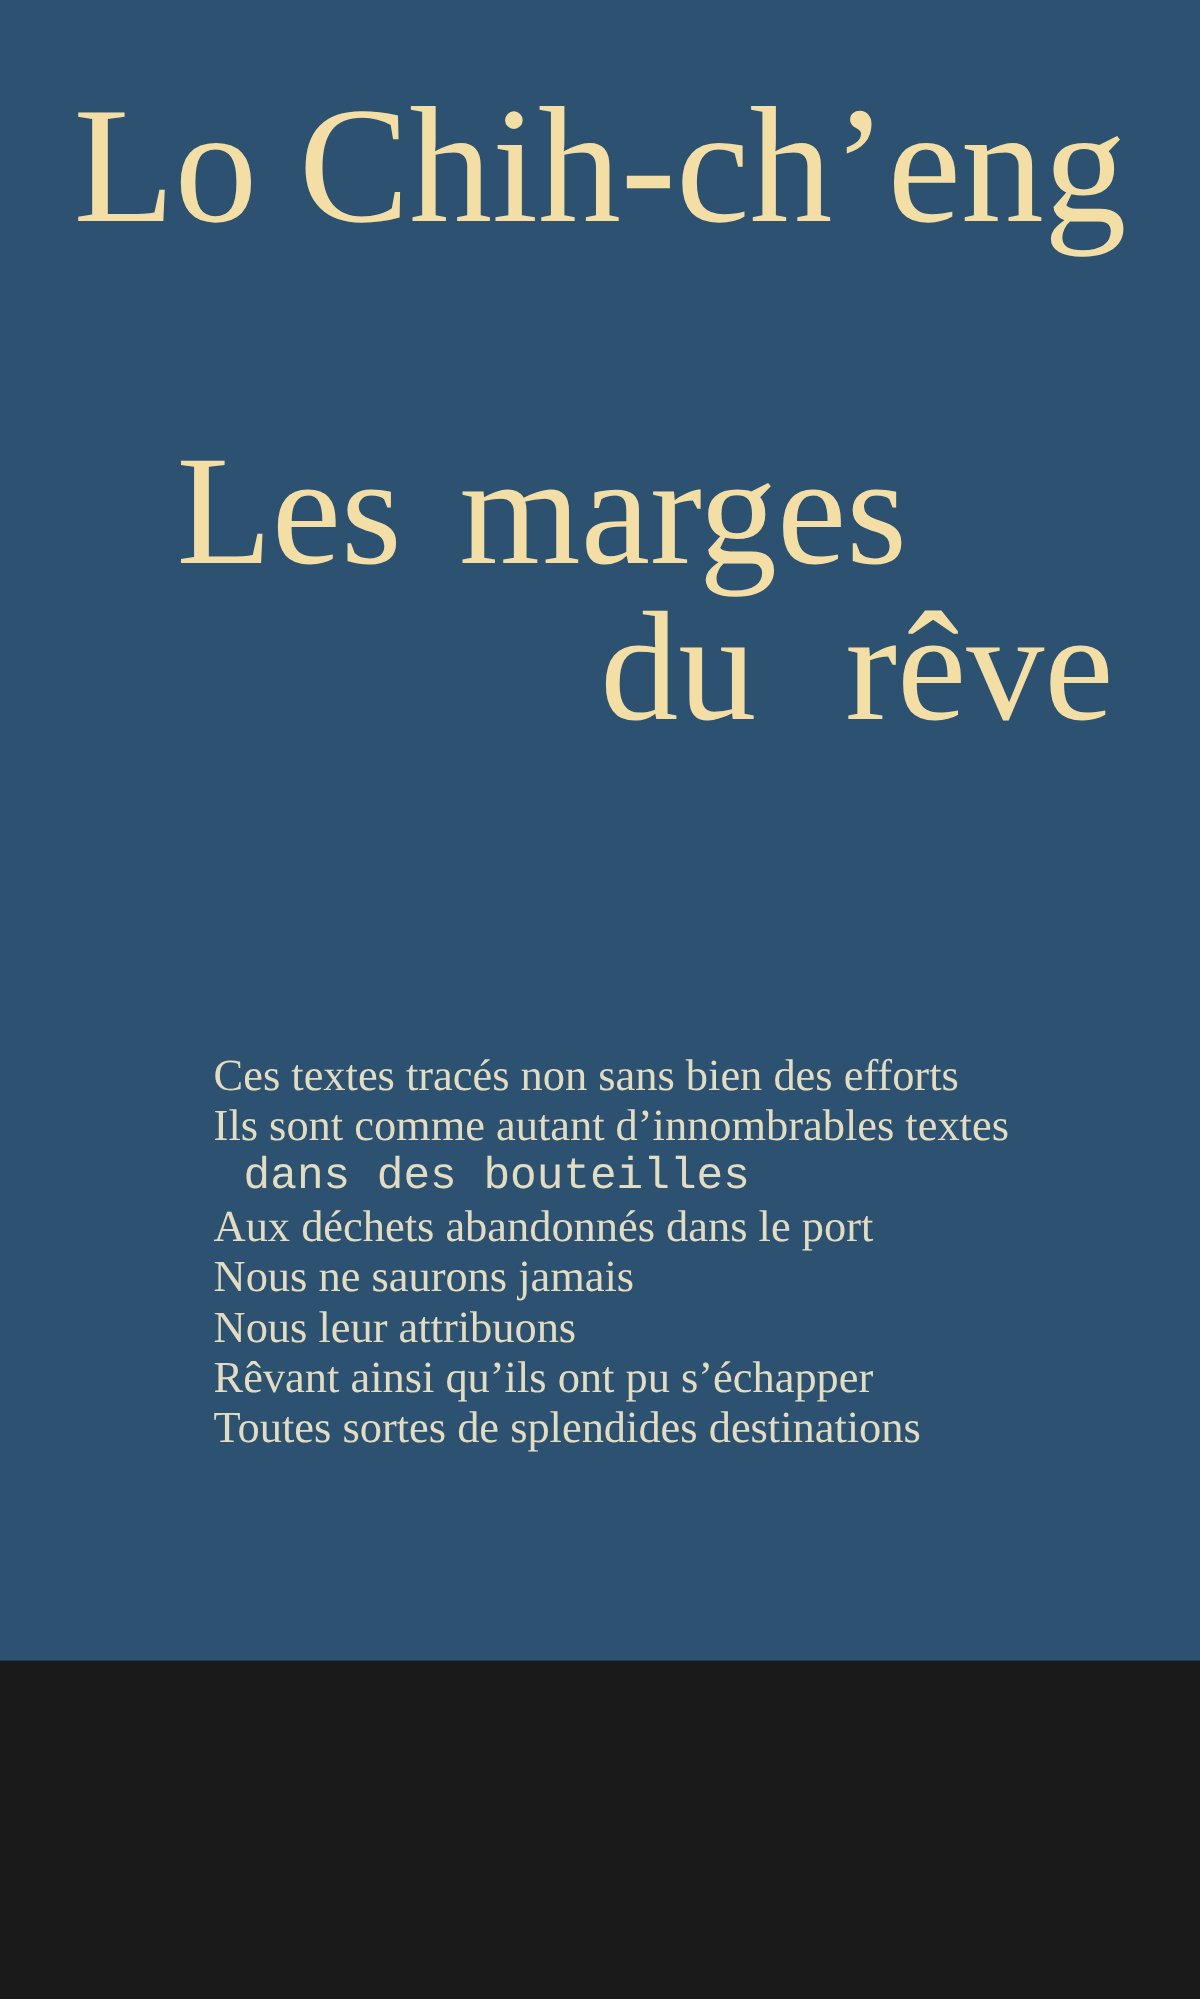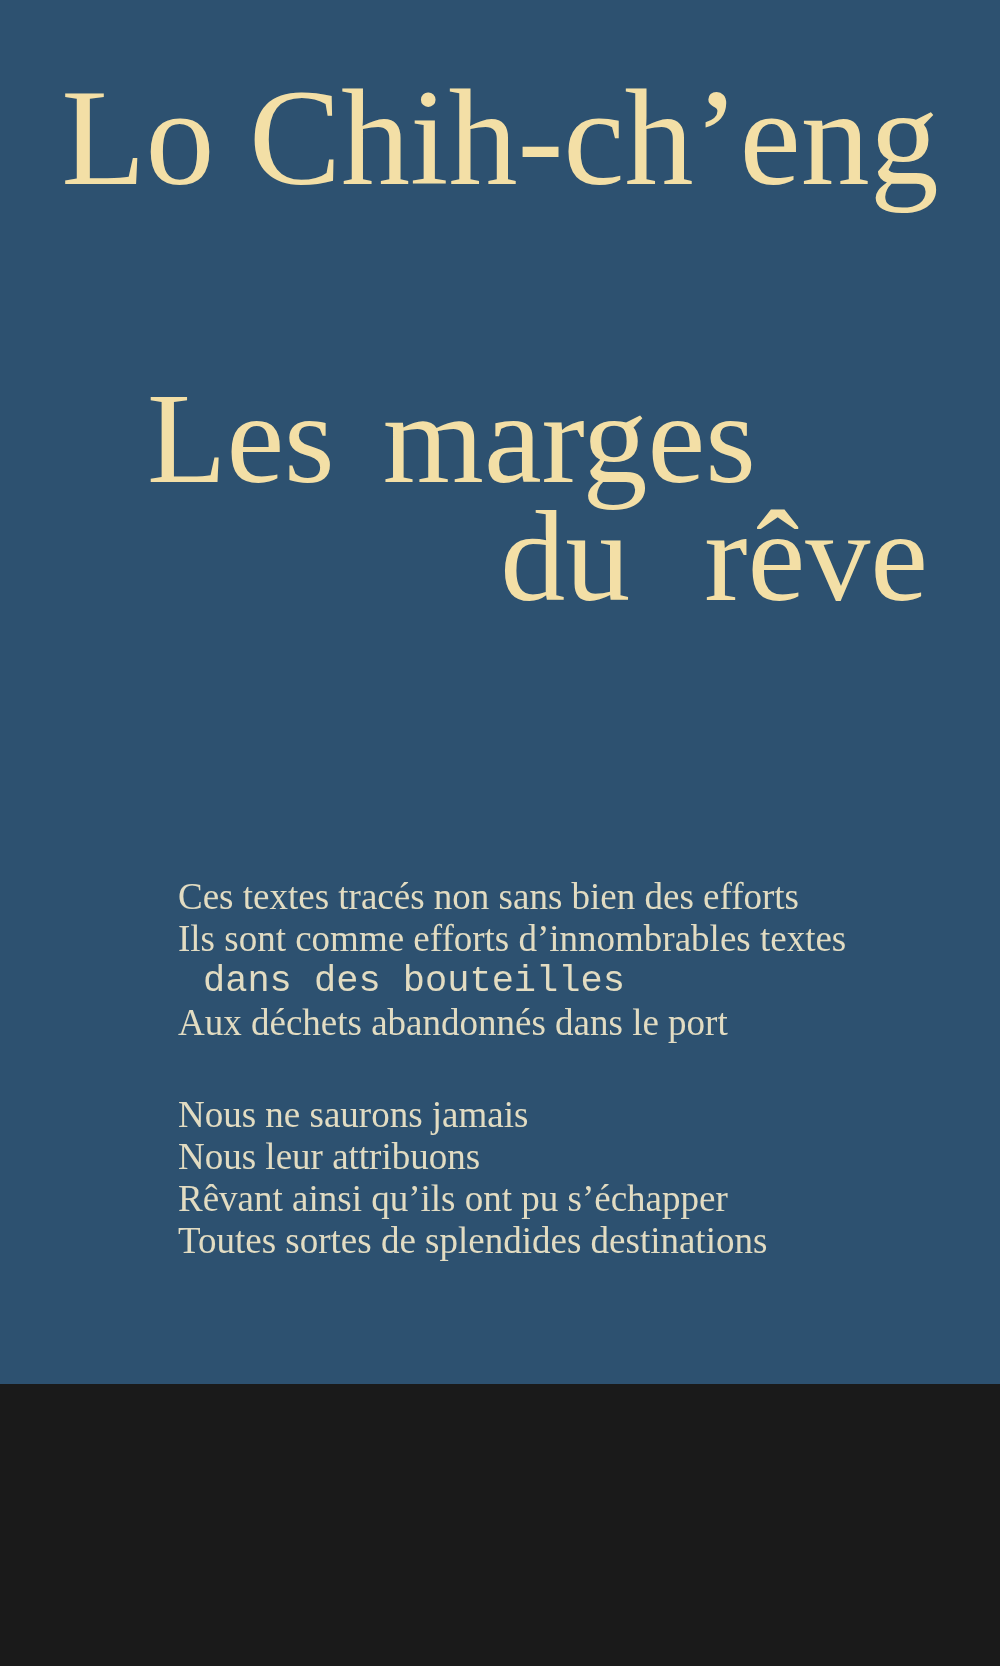--- a/index.html
+++ b/index.html
@@ -21,21 +21,21 @@
     left: 0;
     width: 100%;
     text-align: center;
     font-size: 138px;
     line-height: 1;
     color: var(--title-color, #f3dfa6);
     white-space: nowrap;
   }
   .title-line1 {
     position: absolute;
-    top: 373px;
+    top: 361px;
     left: 147px;
     font-size: 130px;
     line-height: 1;
     word-spacing: 0.12em;
     color: var(--title-color, #f3dfa6);
     white-space: nowrap;
     text-align: center;
   }
   .title-line2 {
     position: absolute;
@@ -49,21 +49,20 @@
   }
   .poem {
     position: absolute;
     top: 876px;
     left: 178px;
     font-size: 37px;
     line-height: 42px;
     color: var(--poem-color, #e2dcc2);
   }
   .stanza2 {
-    margin-top: 50px;
   }
   .poem-line {
     white-space: nowrap;
   }
   .poem-line.indent {
     padding-left: 25px;
     font-family: Liberation Mono, monospace;
   }
   .publisher {
     position: absolute;
@@ -82,21 +81,21 @@
 <div class="cover" style="--bg: #2d5170; --title-color: #f3dfa6; --poem-color: #e2dcc2; --publisher-color: #eae3c1;">
   <div class="author">Lo Chih-ch’eng</div>
 
   <div class="title-line1">Les marges</div>
 
   <div class="title-line2">du rêve</div>
 
   <div class="poem">
     <div class="stanza">
         <div class="poem-line">Ces textes tracés non sans bien des efforts</div>
-        <div class="poem-line">Ils sont comme efforts d’innombrables textes</div>
+        <div class="poem-line">Ils sont comme autant d’innombrables textes</div>
         <div class="poem-line indent">dans des bouteilles</div>
         <div class="poem-line">Aux déchets abandonnés dans le port</div>
       </div>
     <div class="stanza stanza2">
         <div class="poem-line">Nous ne saurons jamais</div>
         <div class="poem-line">Nous leur attribuons</div>
         <div class="poem-line">Rêvant ainsi qu’ils ont pu s’échapper</div>
         <div class="poem-line">Toutes sortes de splendides destinations</div>
       </div>
   </div>

